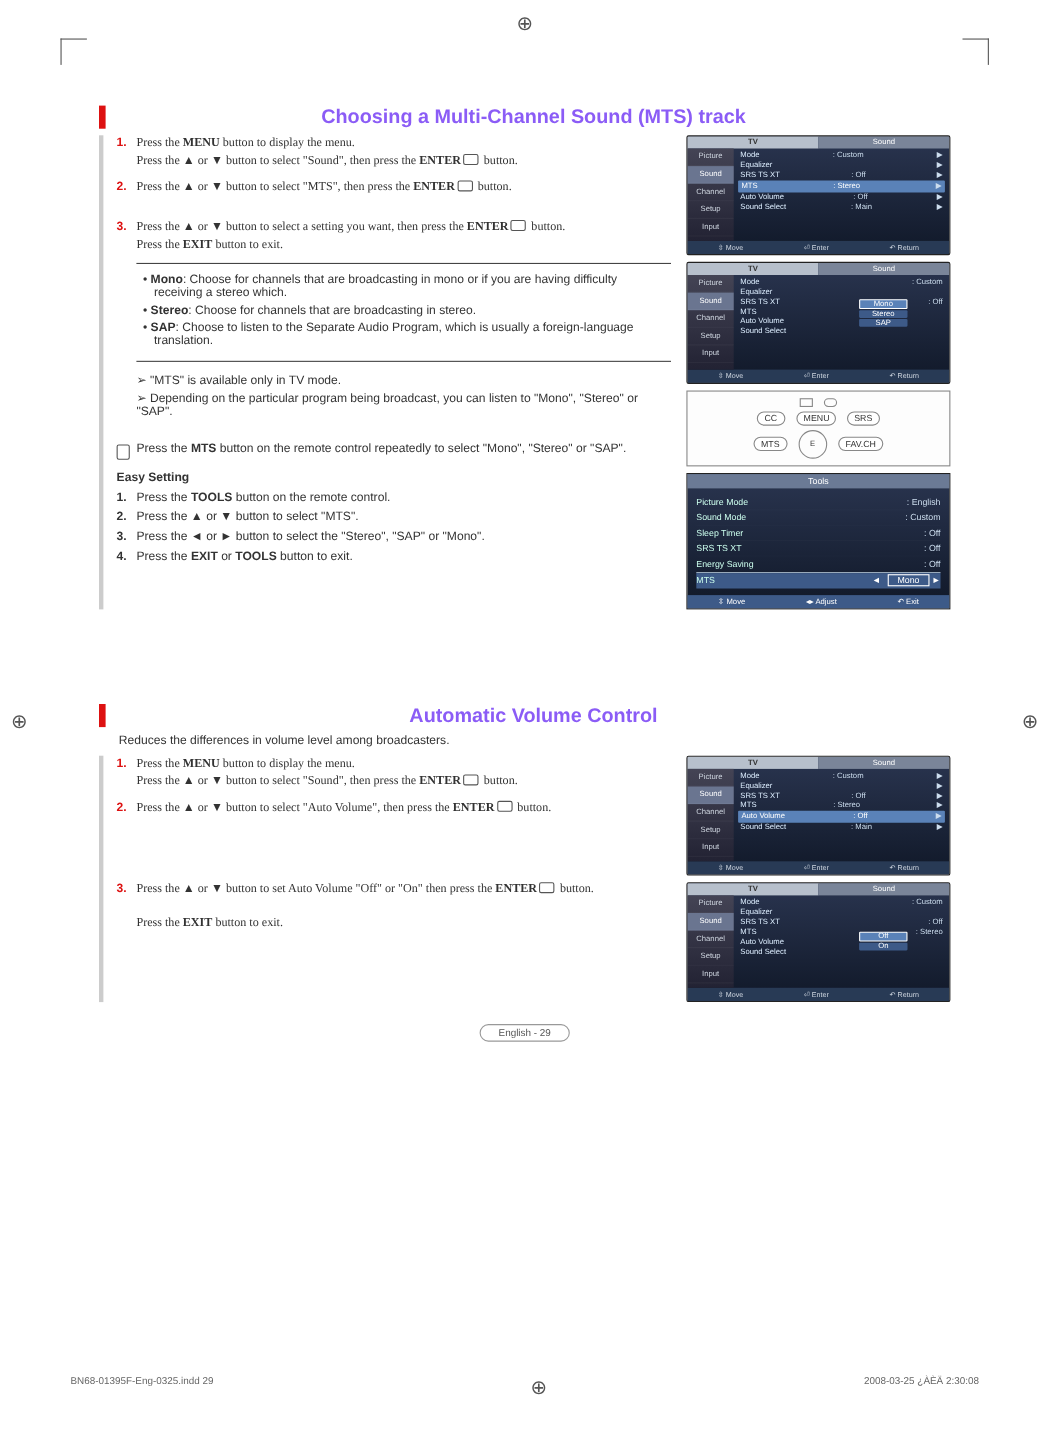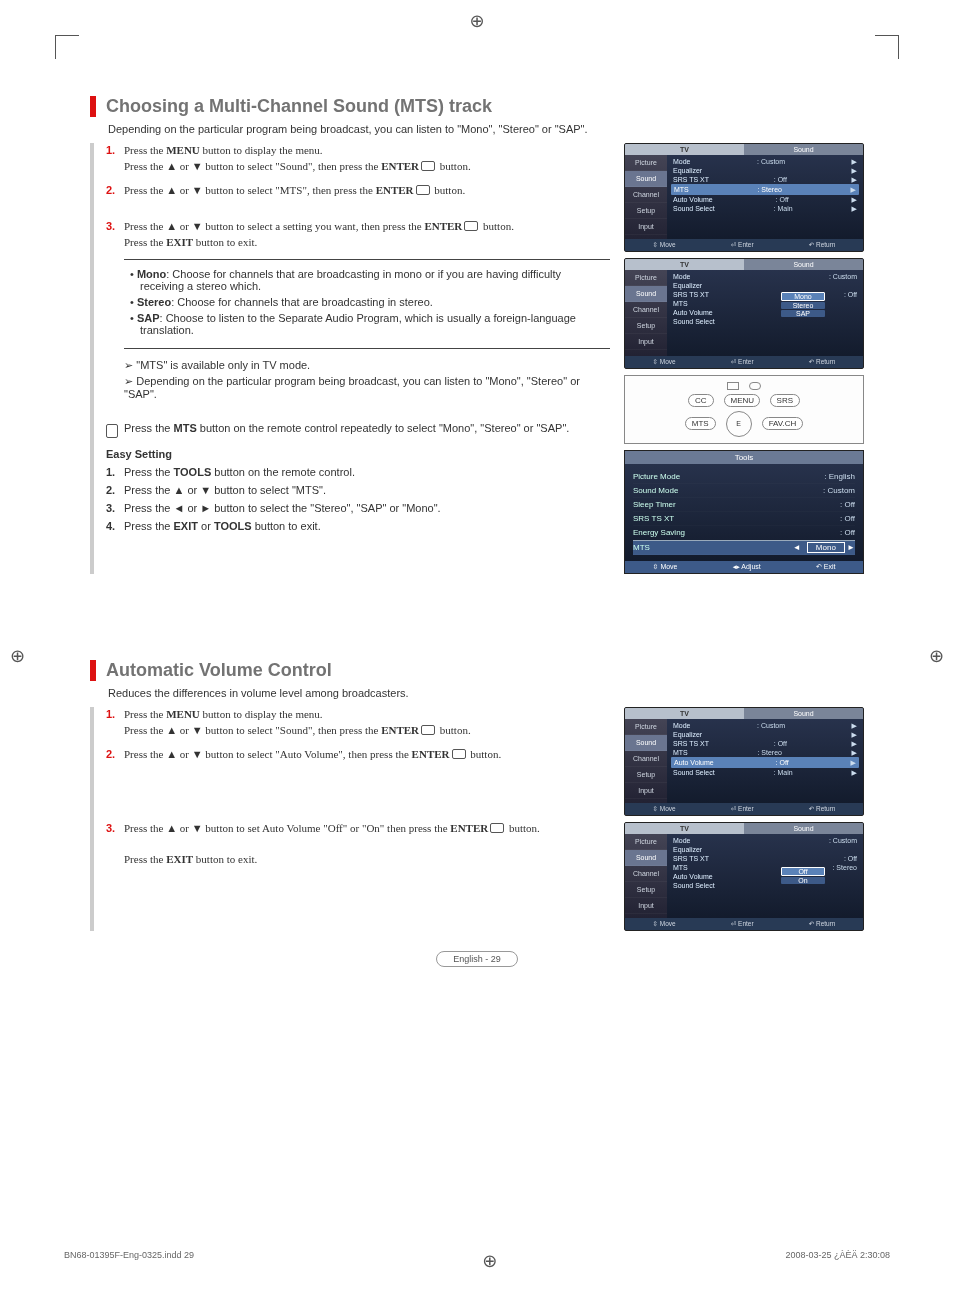--- a/index.html
+++ b/index.html
@@ -17,25 +17,26 @@
   .regmark.tc { top: 10px; left: 50%; transform: translateX(-50%); }
   .regmark.ml { top: 50%; left: 10px; transform: translateY(-50%); }
   .regmark.mr { top: 50%; right: 10px; transform: translateY(-50%); }
   .crop-tl, .crop-tr, .crop-bl, .crop-br { position: absolute; width: 24px; height: 24px; }
   .crop-tl { top: 35px; left: 55px; border-left:1px solid #555; border-top:1px solid #555;}
   .crop-tr { top: 35px; right: 55px; border-right:1px solid #555; border-top:1px solid #555;}
   .page { border: none; padding: 50px 30px 20px 30px; position: relative; min-height: 1180px;}
   .section-title {
     font-size: 18px;
     font-weight: bold;
-    color: #737373;
+    color: #8b5cf6;
     border-left: 6px solid #d11;
     padding-left: 10px;
     margin-bottom: 6px;
     margin-top: 6px;
+    text-align: center;
   }
   .intro { margin-left: 18px; margin-bottom: 8px; font-size: 11px; color: #333;}
   .two-col { display: flex; gap: 14px; }
   .left-col { flex: 1; border-left: 4px solid #ccc; padding-left: 12px;}
   .right-col { width: 240px; display:flex; flex-direction:column; gap:6px;}
   .step { display: flex; margin-bottom: 8px; line-height: 1.45;}
   .step-num { color: #d11; font-weight: bold; width: 18px; flex-shrink:0;}
   .step-body { flex:1;font-family:Liberation Serif, serif; }
   .step-body b { font-weight: bold; }
   .enter-glyph {
@@ -119,21 +120,20 @@
 
 <span class="regmark tc">⊕</span>
 <span class="regmark ml">⊕</span>
 <span class="regmark mr">⊕</span>
 <div class="crop-tl"></div>
 <div class="crop-tr"></div>
 
 <div class="page">
 
   <h2 class="section-title">Choosing a Multi-Channel Sound (MTS) track</h2>
-  <div class="intro">Depending on the particular program being broadcast, you can listen to "Mono", "Stereo" or "SAP".</div>
 
   <div class="two-col">
     <div class="left-col">
 
       <div class="step">
         <div class="step-num">1.</div>
         <div class="step-body">
           <span>Press the </span><b>MENU</b><span> button to display the menu.</span><br>
           <span>Press the ▲ or ▼ button to select "Sound", then press the </span><b>ENTER</b><span class="enter-glyph"></span><span> button.</span>
         </div>

